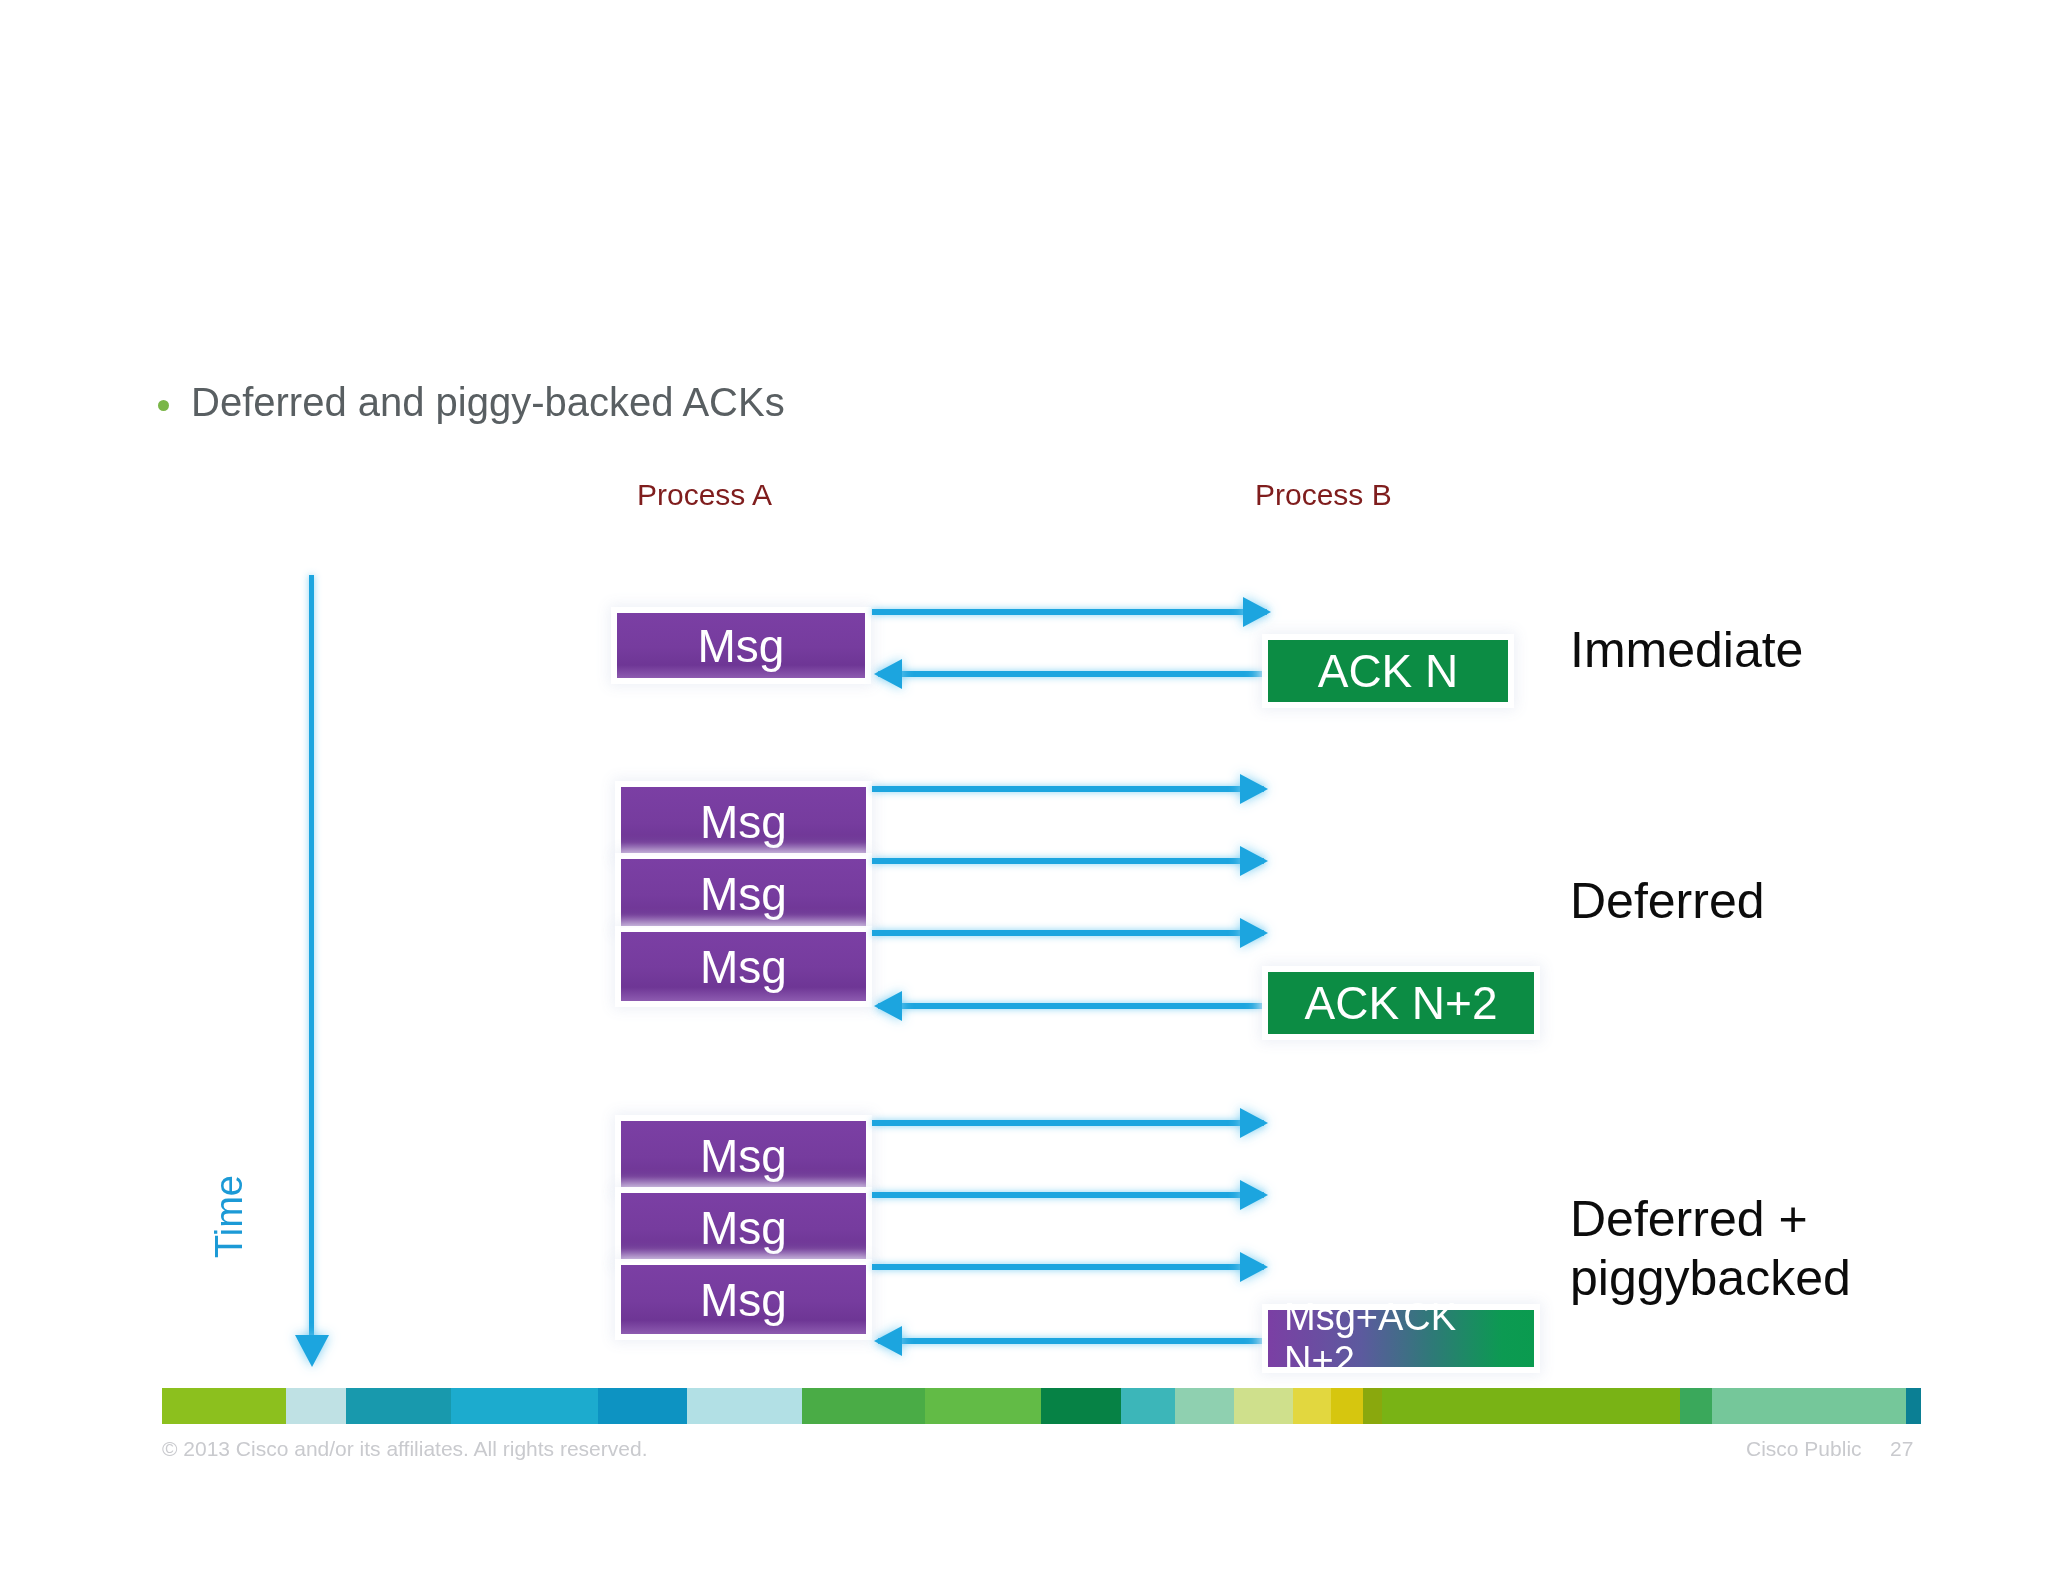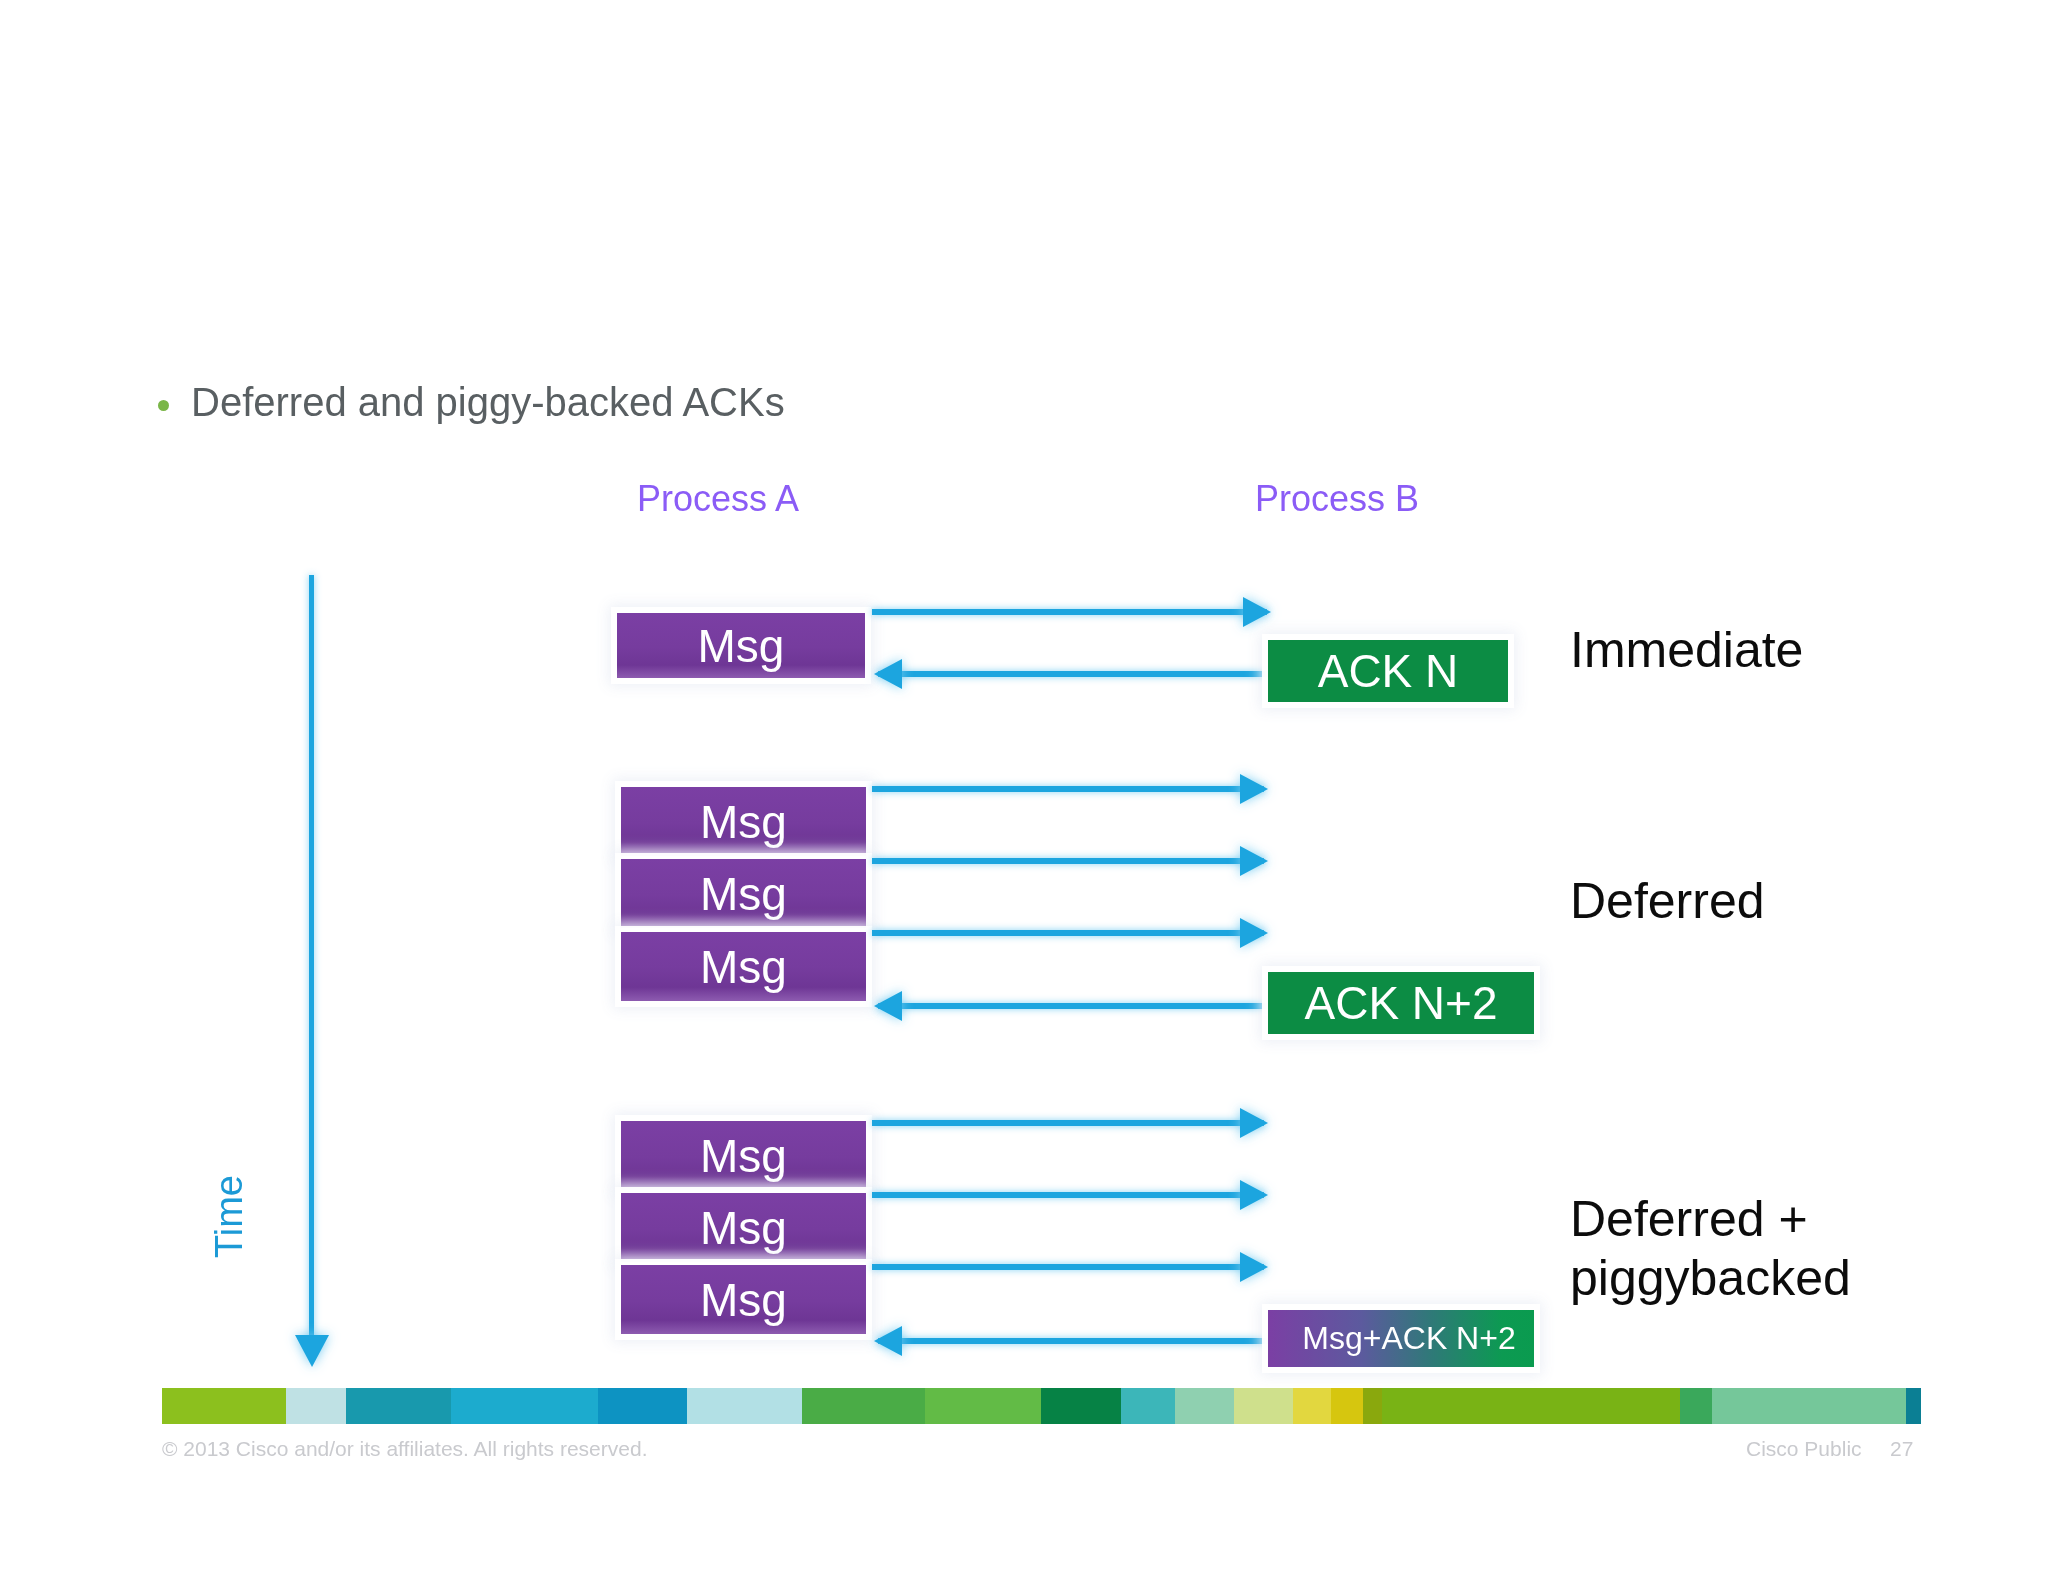--- a/index.html
+++ b/index.html
@@ -62,22 +62,22 @@
   }
   #bullet-text {
     font-size: 40px;
     color: #595f62;
     font-weight: 400;
   }
 
   
   .process-label {
     position: absolute;
-    font-size: 36px;
-    color: #8b5cf6;
+    font-size: 30px;
+    color: #7f1d1d;
     white-space: nowrap;
     font-weight: 400;
   }
   #process-a-label { left: 637px; top: 478px; }
   #process-b-label { left: 1255px; top: 478px; }
 
   
   #time-axis-wrap {
     position: absolute;
     left: 230px;
@@ -129,21 +129,21 @@
     background: linear-gradient(180deg, #7b3fa4 0%, #763c9e 52%, #6e3695 80%, #8d5bb0 100%);
     font-size: 46px;
     margin-top: 35px;
   }
   .ack-box {
     background: #0c8c44;
     font-size: 46px;
   }
   .piggy-box {
     background: linear-gradient(90deg, #7b3fa4 0%, #5c5a9e 35%, #2e7a77 62%, #0c9a52 88%, #0a9b4f 100%);
-    font-size: 32px;
+    font-size: 38px;
     padding-left: 16px;
   }
 
   
   .arrow {
     position: absolute;
     height: 6px;
   }
   .arrow .shaft {
     position: absolute;

